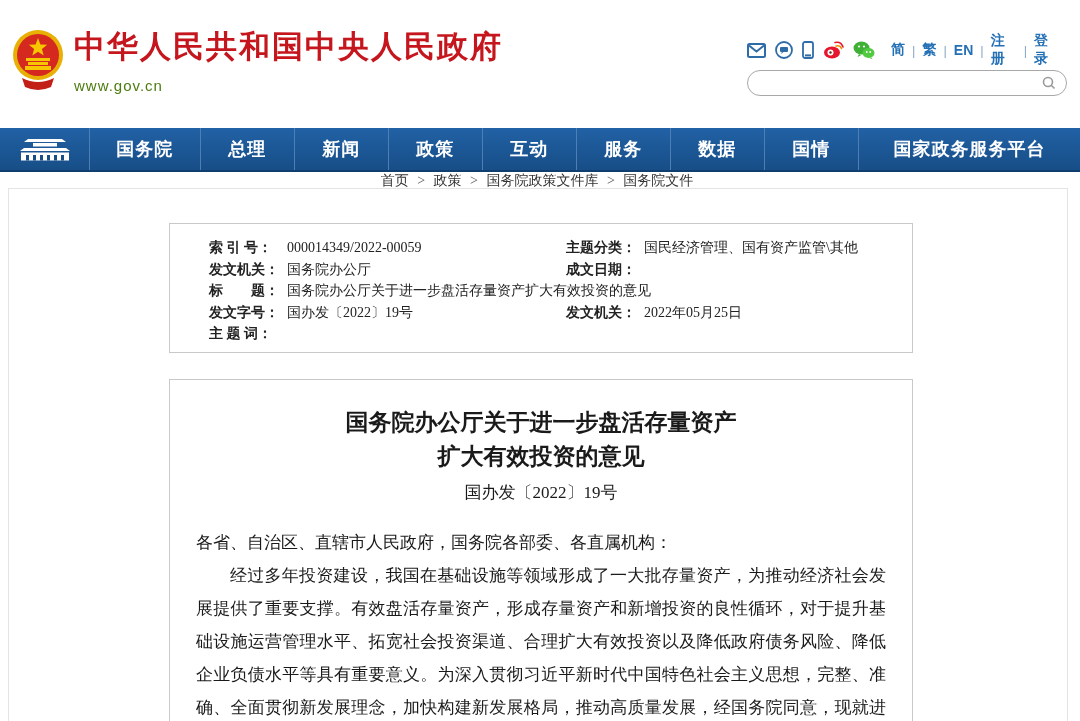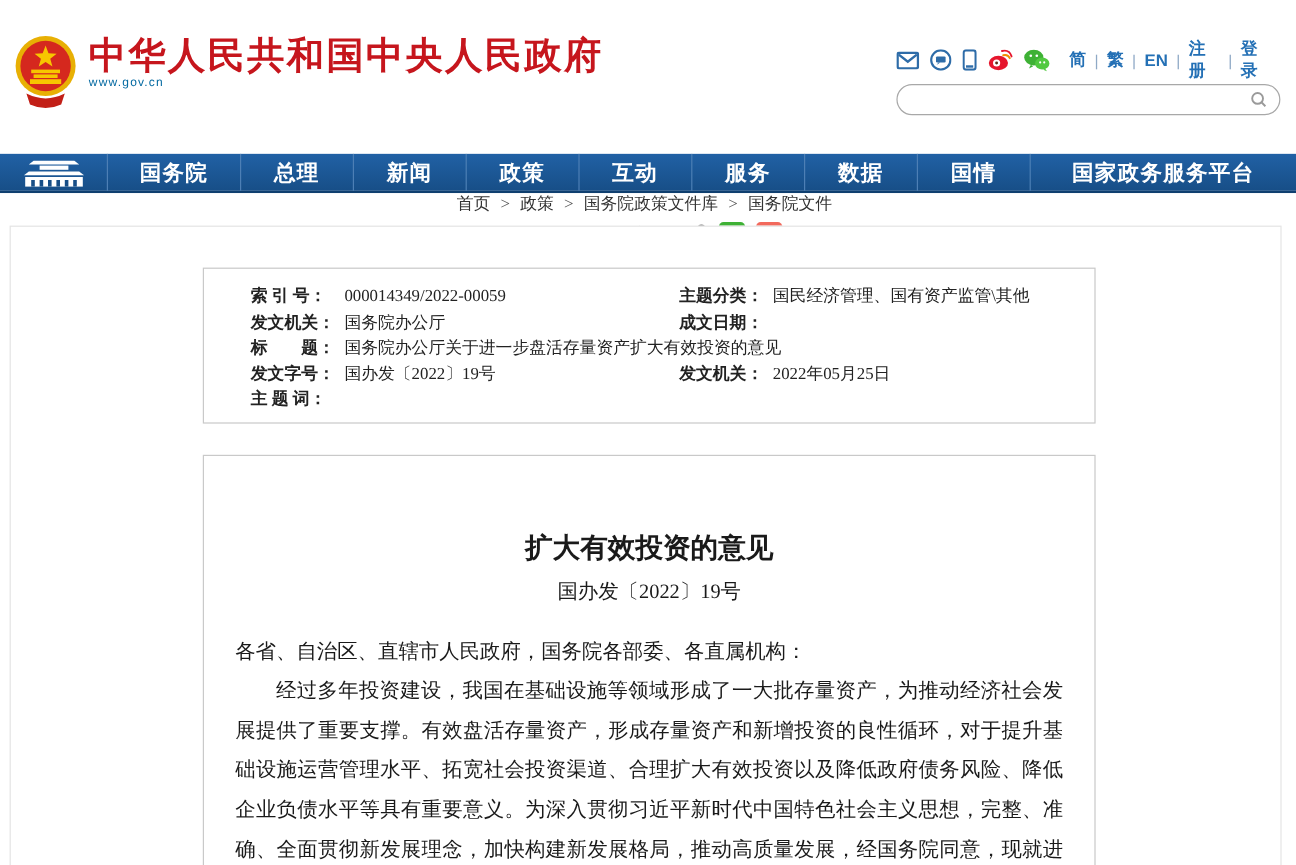--- a/index.html
+++ b/index.html
@@ -4,33 +4,33 @@
 <style>
   * { margin:0; padding:0; box-sizing:border-box; }
   html,body { width:1080px; height:721px; overflow:hidden; background:#fff;
               font-family:"Liberation Sans","DejaVu Sans",sans-serif; }
 
   
   .site-header { position:relative; height:128px; background:#fff; }
   .logo-block { position:absolute; left:12px; top:28px; display:flex; align-items:flex-start; }
   .emblem { width:52px; height:62px; margin-right:10px; }
   .site-title { font-size:31px; font-weight:bold; color:#c6161d; letter-spacing:2px; line-height:34px; margin-top:2px; }
-  .site-url { font-size:10px; color:#0369a1; margin-top:0; letter-spacing:1px; }
+  .site-url { font-size:15px; color:#4d7c0f; margin-top:13px; letter-spacing:1px; }
 
   .header-right { position:absolute; right:13px; top:38px; width:320px; }
   .links-row { display:flex; justify-content:flex-end; align-items:center; height:24px; }
   .hdr-icon { display:inline-flex; align-items:center; margin-right:9px; }
   .quick-link { color:#2470b5; font-size:14px; font-weight:bold; text-decoration:none; padding:0 7px; cursor:pointer; }
   .pipe { color:#8fa9c6; font-size:13px; }
   .search-box { margin-top:8px; height:26px; border:1px solid #a8a8a8; border-radius:14px;
                 display:flex; align-items:center; padding:0 9px 0 14px; background:#fff; }
   .search-box input { border:none; outline:none; flex:1; font-size:13px; background:transparent; }
 
   
-  .main-nav { display:flex; height:33px; background:linear-gradient(#2161a5,#174e87);
+  .main-nav { display:flex; height:44px; background:linear-gradient(#2161a5,#174e87);
               border-bottom:2px solid #0f3f6f; }
   .nav-home { width:90px; display:flex; align-items:center; justify-content:center;
               border-right:1px solid #4d7fb5; cursor:pointer; }
   .nav-item { flex:1; display:flex; align-items:center; justify-content:center; color:#fff;
               font-size:18px; font-weight:bold; border-right:1px solid #4d7fb5;
               text-decoration:none; cursor:pointer; letter-spacing:1px; }
   .nav-item.first { flex:1.18; }
   .nav-item.wide { flex:2.38; border-right:none; }
 
   
@@ -255,21 +255,21 @@
       <span class="meta-value">2022年05月25日</span>
     </div>
     <div class="meta-row">
       <span class="meta-label">主 题 词：</span>
       <span class="meta-value colspan"></span>
     </div>
   </section>
 
   <section class="doc-box">
     <h1 class="doc-title">
-      <br>
+      <span>国务院办公厅关于进一步盘活存量资产</span><br>
       <span>扩大有效投资的意见</span>
     </h1>
     <div class="doc-number">国办发〔2022〕19号</div>
     <p class="salutation">各省、自治区、直辖市人民政府，国务院各部委、各直属机构：</p>
     <p class="body-para">经过多年投资建设，我国在基础设施等领域形成了一大批存量资产，为推动经济社会发展提供了重要支撑。有效盘活存量资产，形成存量资产和新增投资的良性循环，对于提升基础设施运营管理水平、拓宽社会投资渠道、合理扩大有效投资以及降低政府债务风险、降低企业负债水平等具有重要意义。为深入贯彻习近平新时代中国特色社会主义思想，完整、准确、全面贯彻新发展理念，加快构建新发展格局，推动高质量发展，经国务院同意，现就进一步盘活存量资产、扩大有效投资提出以下意见。</p>
   </section>
 
 </main>
 
 </body></html>

